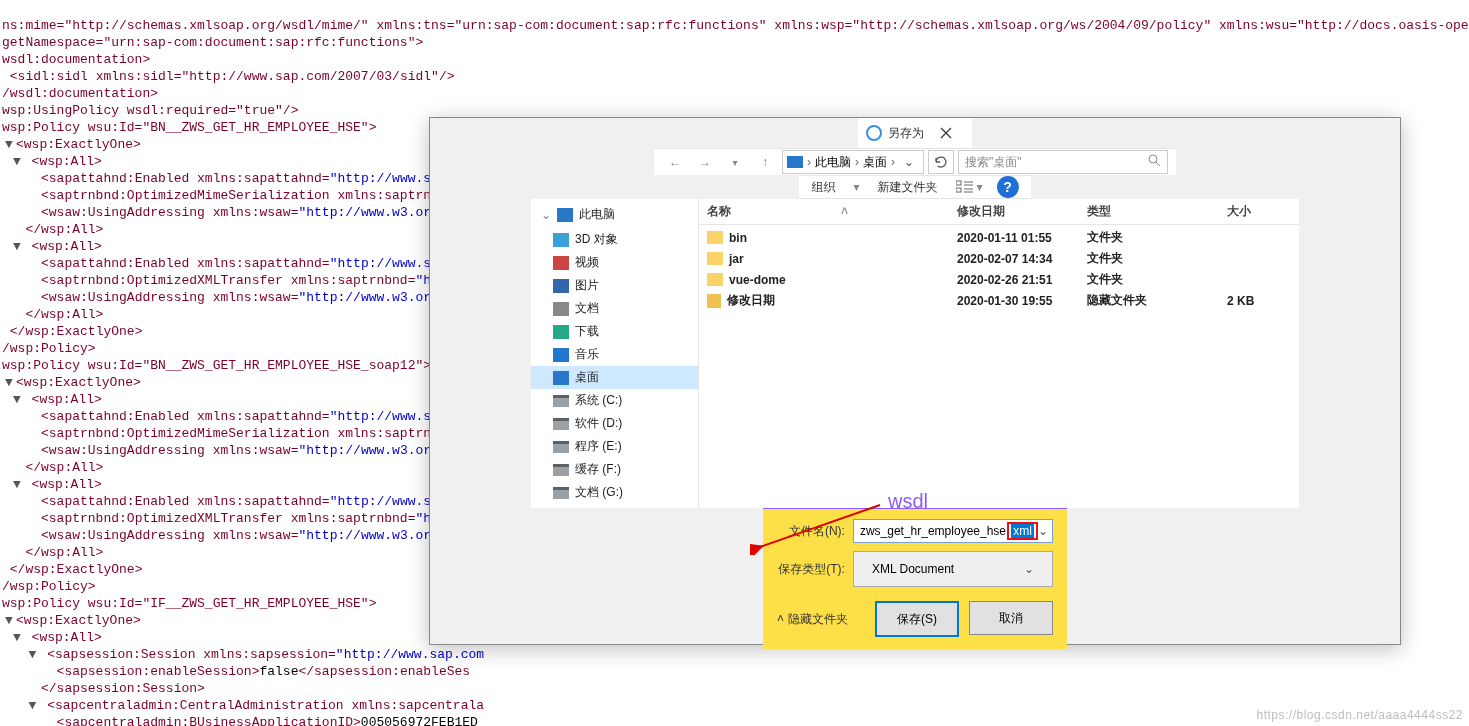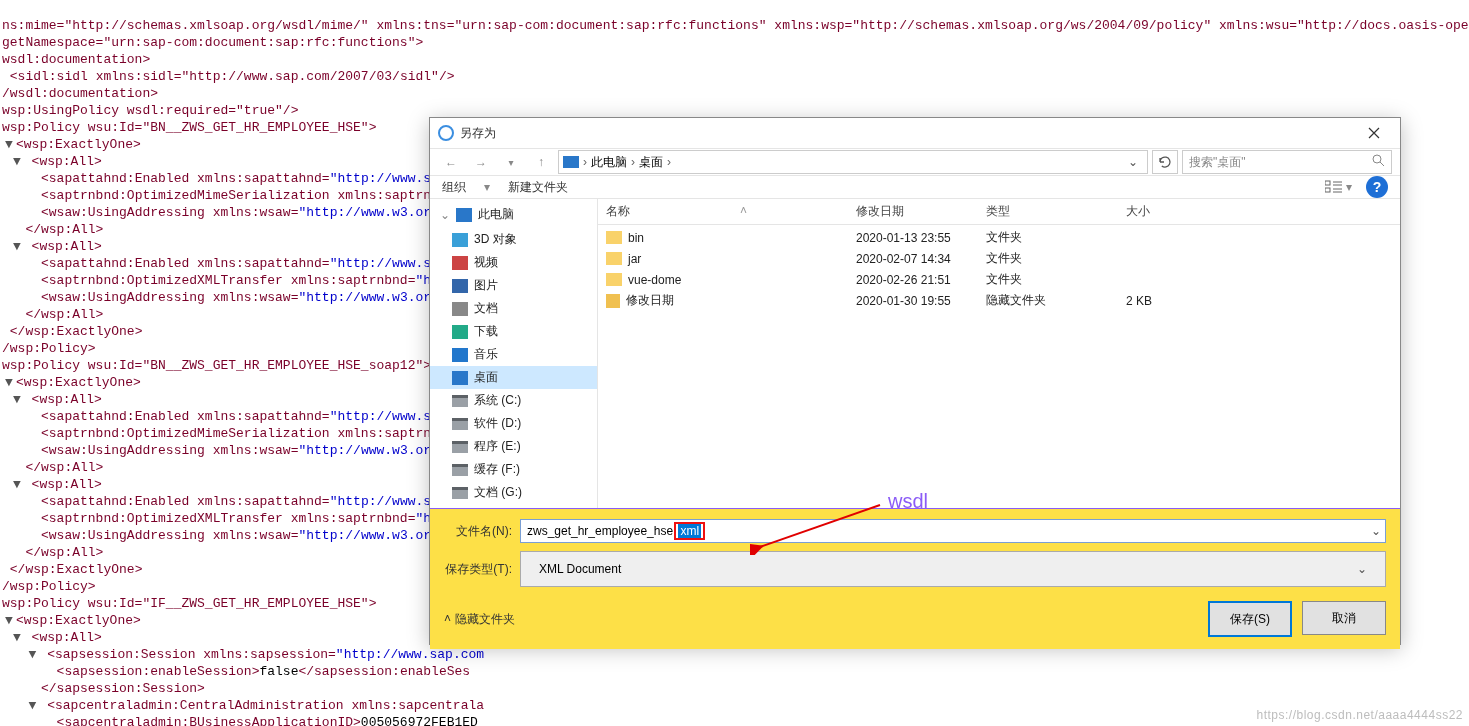--- a/index.html
+++ b/index.html
@@ -30,20 +30,21 @@
     position: absolute;
     top: 117px;
     left: 429px;
     width: 972px;
     height: 528px;
     background: #f0f0f0;
     border: 1px solid #888;
     box-shadow: 0 4px 20px rgba(0,0,0,.25);
     display: flex;
     flex-direction: column;
+    align-items: center;
   }
   .titlebar {
     height: 30px;
     background: #fff;
     display: flex;
     align-items: center;
     padding: 0 4px 0 8px;
     color: #333;
     font-size: 12px;
   }
@@ -99,21 +100,21 @@
     display: flex; align-items: center; gap: 6px;
     padding: 3px 8px 3px 22px;
     font-size: 12px; color: #222;
   }
   .side-item.top { padding-left: 10px; margin-bottom: 2px;}
   .side-item.sel { background:#cde8ff;}
   .sicon-box { width:16px; height:14px; background:#2977c9;}
   .sicon-drive { width:16px; height:12px; background:#9aa0a6; border-top:3px solid #5c6166;}
   .filelist {
     flex: 1;
-    display: flex; flex-direction: column;
+    display: flex; flex-direction: column; font-weight: bold;
   }
   .list-head {
     display:flex; border-bottom: 1px solid #e5e5e5;
     font-size:12px; color:#444;
   }
   .col { padding: 4px 8px; }
   .c-name{ width: 250px;}
   .c-date{ width: 130px;}
   .c-type{ width: 140px;}
   .c-size{ width: 80px;}
@@ -346,21 +347,21 @@
         <div class="col c-date">修改日期</div>
         <div class="col c-type">类型</div>
         <div class="col c-size">大小</div>
       </div>
       <div class="rows" id="rows-container">
           <div class="row">
             <div class="c-name" style="display:flex;align-items:center">
               <span class="fi-folder"></span>
               <span>bin</span>
             </div>
-            <div class="col c-date">2020-01-13 23:55</div>
+            <div class="col c-date">2020-01-11 01:55</div>
             <div class="col c-type">文件夹</div>
             <div class="col c-size"></div>
           </div>
           <div class="row">
             <div class="c-name" style="display:flex;align-items:center">
               <span class="fi-folder"></span>
               <span>jar</span>
             </div>
             <div class="col c-date">2020-02-07 14:34</div>
             <div class="col c-type">文件夹</div>

